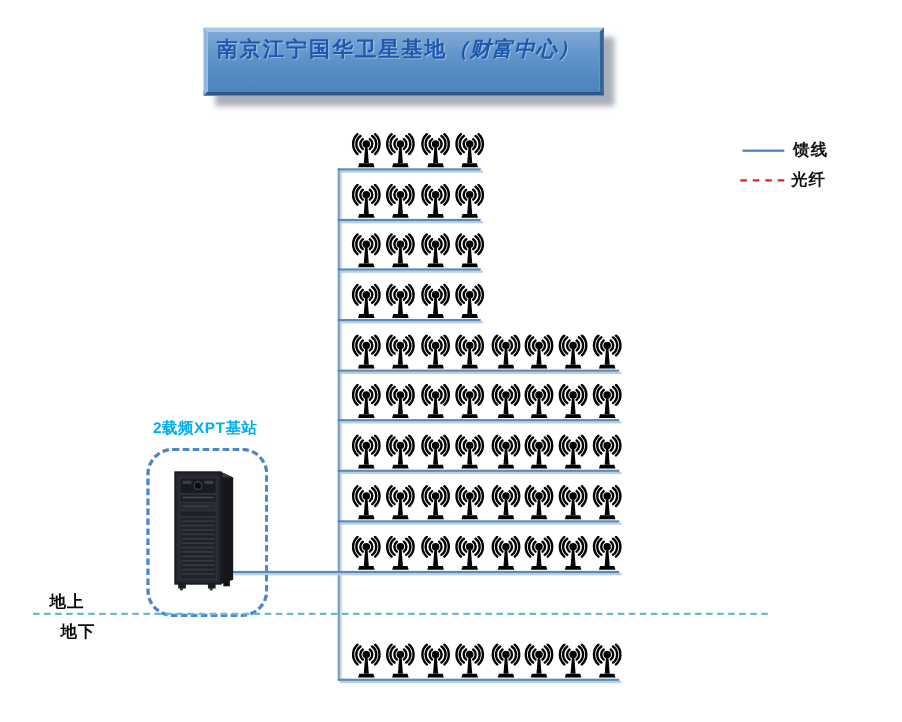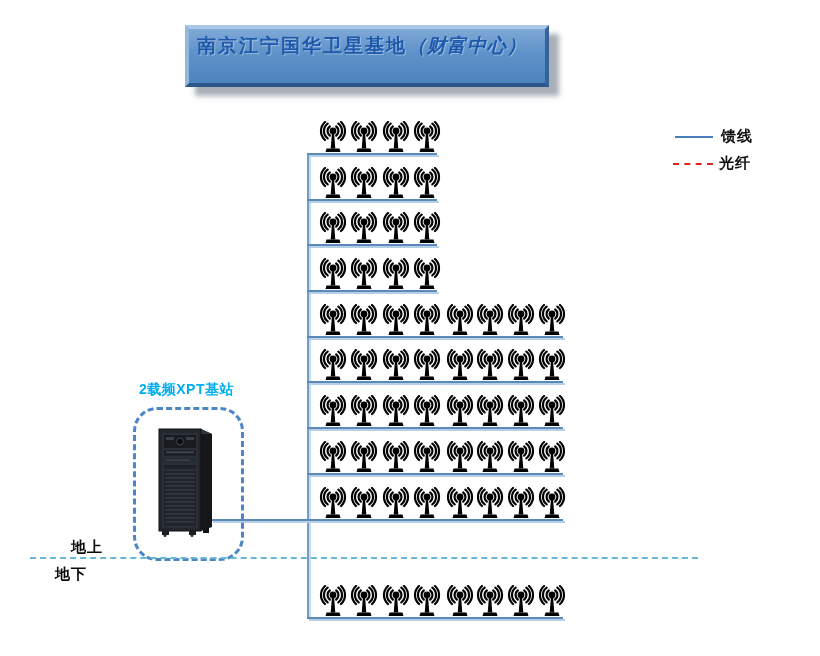--- a/index.html
+++ b/index.html
@@ -1068,16 +1068,16 @@
       </g>
       <rect x="7" y="104" width="7" height="5" fill="#1a1d22"></rect>
       <rect x="34" y="104" width="7" height="5" fill="#1a1d22"></rect>
       <rect x="48" y="102" width="6" height="5" fill="#111317"></rect>
       <circle cx="10" cy="109.5" r="1.5" fill="#2c3037"></circle>
       <circle cx="37" cy="109.5" r="1.5" fill="#2c3037"></circle>
     </svg>
   </div>
 
   <div class="divider"></div>
-  <div class="ground-label" style="left:71px;top:538px;">地上</div>
+  <div class="ground-label" style="left:45px;top:538px;">地上</div>
   <div class="ground-label" style="left:55px;top:565px;">地下</div>
 
 </div>
 
 </body></html>

